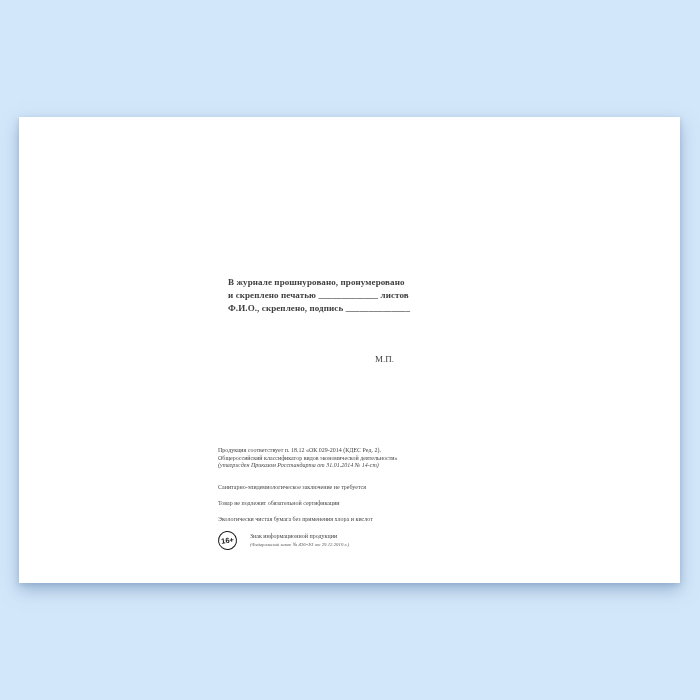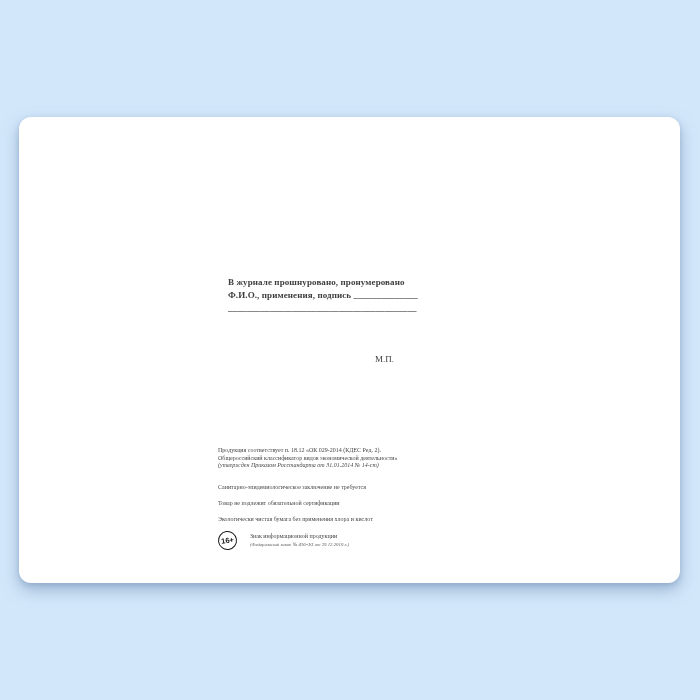--- a/index.html
+++ b/index.html
@@ -2,21 +2,21 @@
 <html style="--background: #d3e7fa; --sheet: #ffffff; --text_primary: #3e3e3e; --text_secondary: #474747; --badge_outline: #1a1a1a;"><head>
 <meta charset="utf-8">
 <style>
   :root{
     --background:#d3e7fa;
     --sheet:#ffffff;
     --text_primary:#3e3e3e;
     --text_secondary:#474747;
     --badge_outline:#1a1a1a;
   }
-  *{margin:0;padding:0;box-sizing:border-box;border-radius:12px;}
+  *{margin:0;padding:0;box-sizing:border-box;}
   html,body{width:700px;height:700px;}
   body{
     background:var(--background);
     font-family:"Liberation Serif","DejaVu Serif",serif;
     position:relative;
     overflow:hidden;
   }
   .sheet{
     position:absolute;
     left:19px;top:117px;
@@ -82,22 +82,22 @@
     color:#5a5a5a;
   }
 </style>
 </head>
 <body>
 
 <div class="sheet">
 
   <div class="stitch-block">
     <div>В журнале прошнуровано, пронумеровано</div>
-    <div>Ф.И.О., применения, подпись ______________</div>
-    <div>_________________________________________</div>
+    <div>и скреплено печатью _____________ листов</div>
+    <div>Ф.И.О., скреплено, подпись ______________</div>
   </div>
 
   <div class="stamp">М.П.</div>
 
   <div class="compliance">
     <div>Продукция соответствует п. 18.12 «ОК 029-2014 (КДЕС Ред. 2).</div>
     <div>Общероссийский классификатор видов экономической деятельности»</div>
     <div class="italic">(утвержден Приказом Росстандарта от 31.01.2014 № 14-ст)</div>
 
     <div class="note1">Санитарно-эпидемиологическое заключение не требуется</div>

